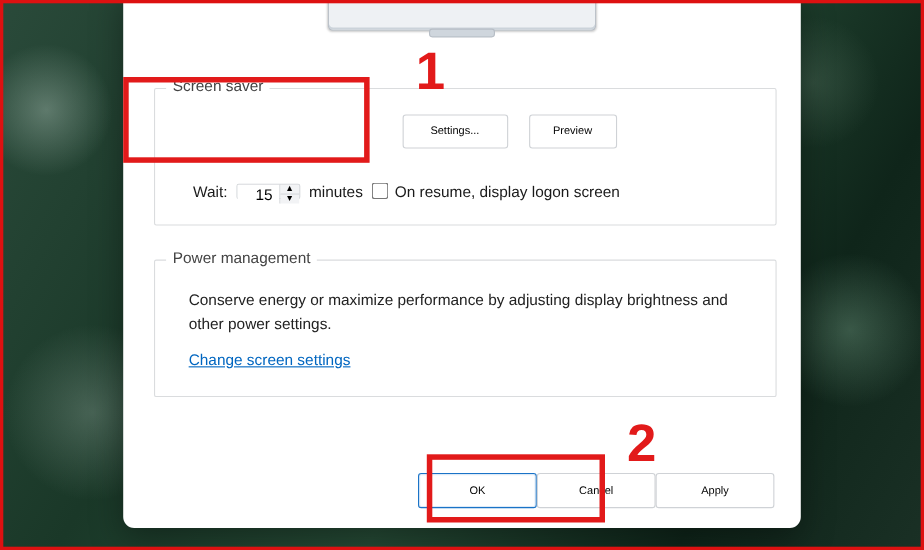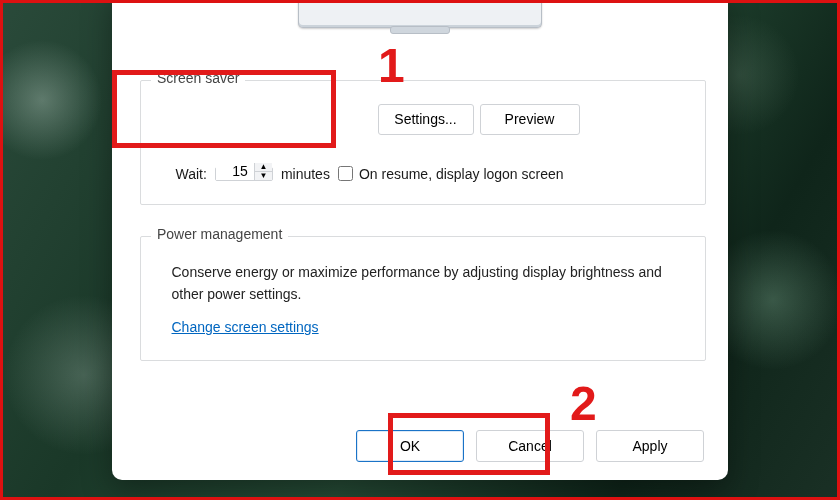--- a/index.html
+++ b/index.html
@@ -81,30 +81,29 @@
     display:flex; align-items:center; justify-content:space-between;
     padding:0 10px;
   }
   .combo .chev { font-size:12px; color:#666; }
   .btn {
     height:31px;
     border:1px solid #cfd2d6; border-radius:3px;
     background:#fff;
     padding:0 14px;
     display:inline-flex; align-items:center; justify-content:center;
-    font-size:14px;
+    font-size:10px;
     cursor:default;
-    margin-left:12px;
   }
   .btn-settings { position:absolute; left:214px; top:18px; width:96px;}
-  .btn-preview  { position:absolute; left:316px; top:18px; width:100px;}
+  .btn-preview  { position:absolute; left:329px; top:18px; width:80px;}
   .wait-row { position:absolute; left:24px; top:80px; display:flex; align-items:center; gap:8px;}
   .wait-label{}
   .spinner {
-    display:flex; align-items:flex-end; height:14px;
+    display:flex; align-items:flex-start; height:14px;
     border:1px solid #cfd2d6; border-radius:2px;
   }
   .spinner input{
     width:38px; border:none; text-align:right; padding-right:6px; font-size:14px;
     font-family:inherit;
   }
   .spinner .updown{
     width:18px; display:flex; flex-direction:column;
     border-left:1px solid #cfd2d6;
   }

